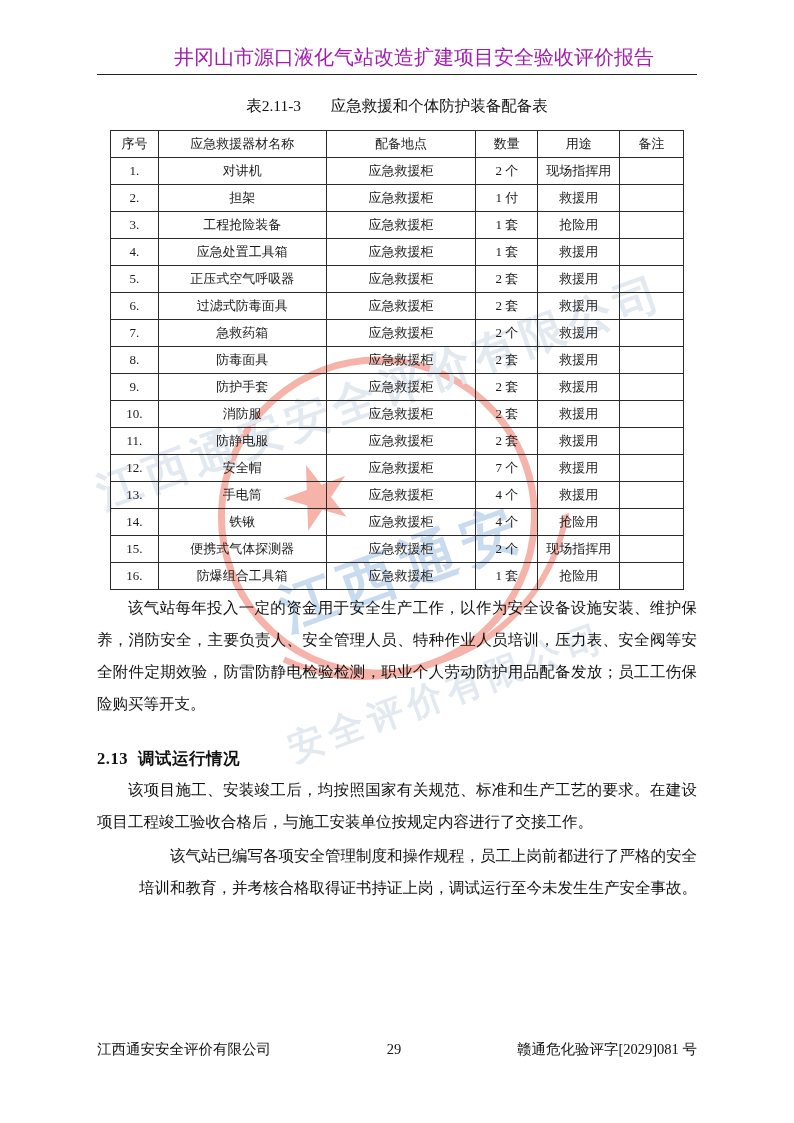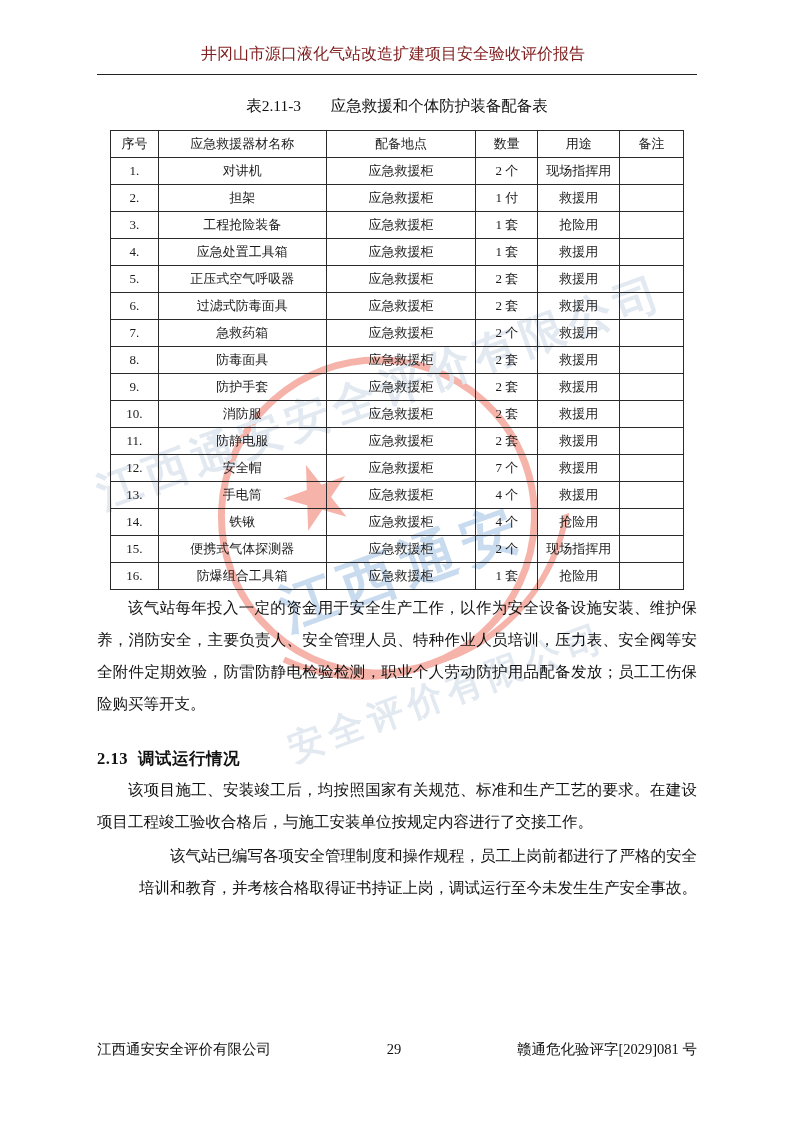--- a/index.html
+++ b/index.html
@@ -100,26 +100,26 @@
     font-size: 36px;
     letter-spacing: 6px;
     color: #b7c9dd;
     font-weight: bold;
     white-space: nowrap;
   }
 
   
   .header {
     position: absolute;
-    left: 93px;
+    left: 114px;
     top: 44px;
     width: 600px;
     text-align: center;
-    font-size: 16px;
-    color: #7f1d1d;
+    font-size: 20px;
+    color: #a21caf;
     z-index: 10;
   }
   .header-rule {
     position: absolute;
     left: 97px;
     top: 74px;
     width: 600px;
     border-bottom: 1px solid #222;
     z-index: 10;
   }

